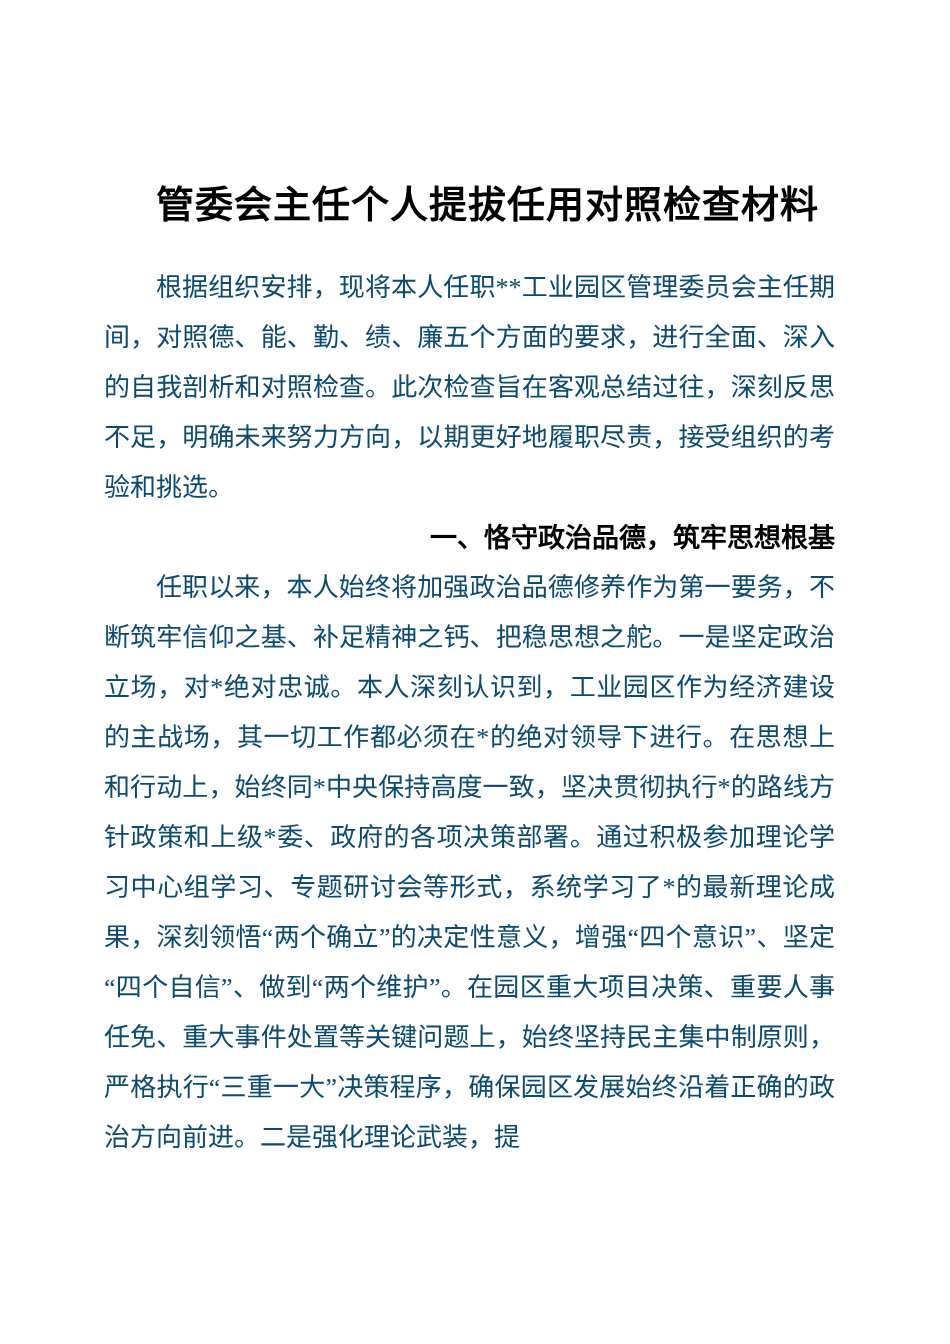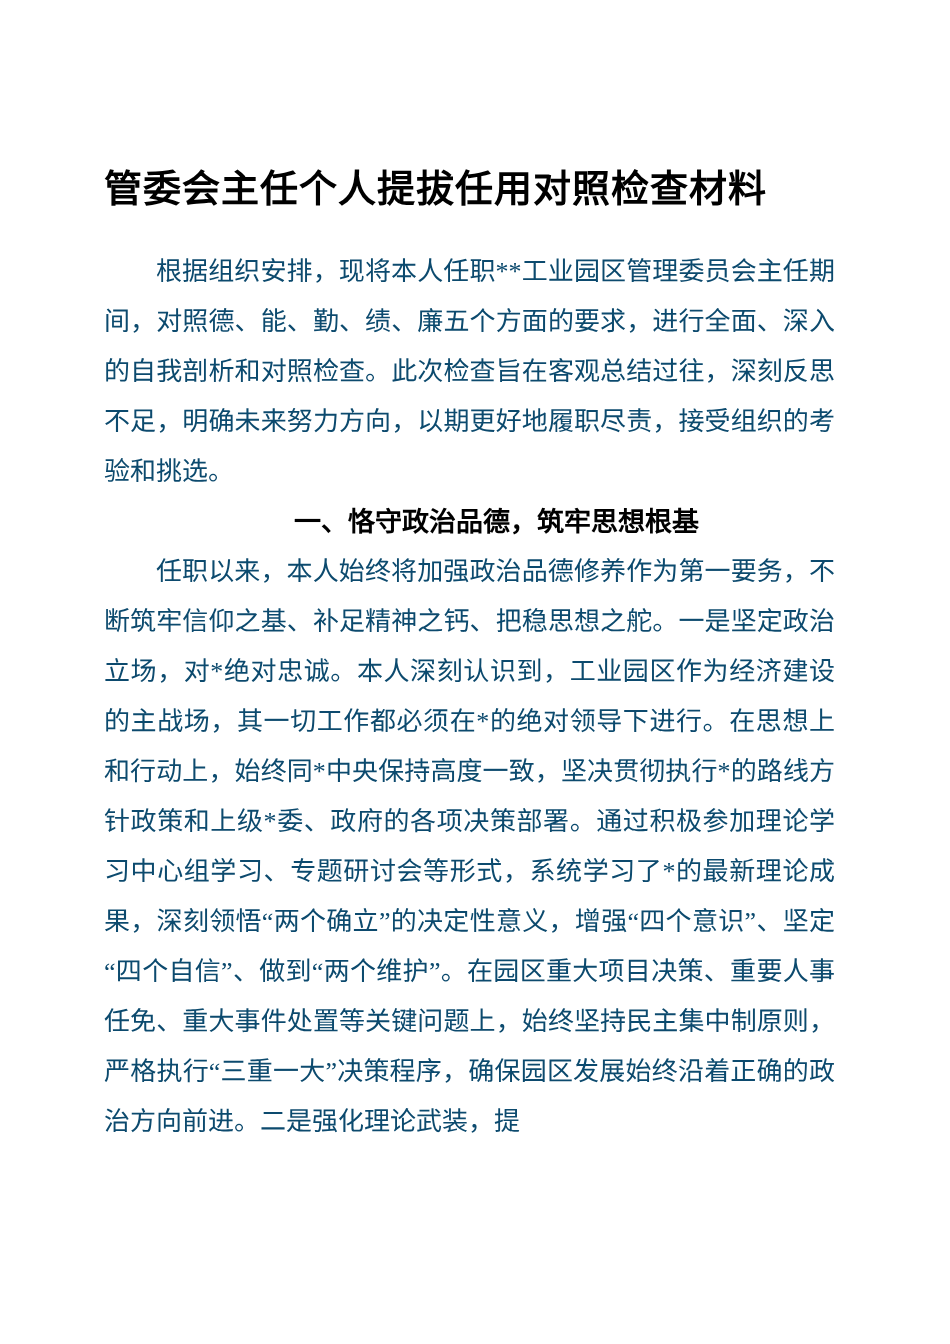--- a/index.html
+++ b/index.html
@@ -11,26 +11,26 @@
     position: relative;
     box-sizing: border-box;
     width: 950px;
     height: 1344px;
     background: #ffffff;
     color: #000000;
     padding: 162px 115px 0 104px;
     overflow: hidden;
   }
   .doc-title {
-    margin: 0;
+    margin: 16px;
     font-family: "Liberation Serif", serif;
     font-weight: bold;
     font-size: 38px;
     line-height: 54px;
-    text-align: left;
+    text-align: right;
     letter-spacing: 1px;
     color: #000000;
   }
   .doc-body {
     margin-top: 31px;
   }
   .para {
     margin: 0;
     font-family: "Liberation Serif", serif;
     font-weight: normal;
@@ -41,21 +41,21 @@
     text-indent: 2em;
     color: #0c4a6e;
   }
   .heading {
     margin: 0;
     font-family: "Liberation Sans", sans-serif;
     font-weight: bold;
     font-size: 27px;
     line-height: 50px;
     text-indent: 2em;
-    text-align: center;
+    text-align: right;
     color: #000000;
   }
 </style>
 </head>
 <body>
 
 <div class="page">
   <h1 class="doc-title">管委会主任个人提拔任用对照检查材料</h1>
 
   <div class="doc-body">

